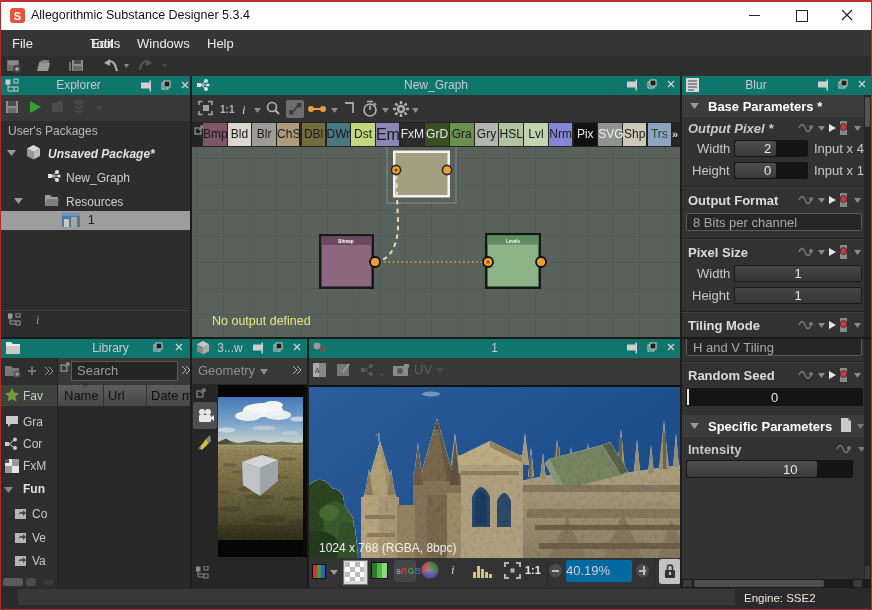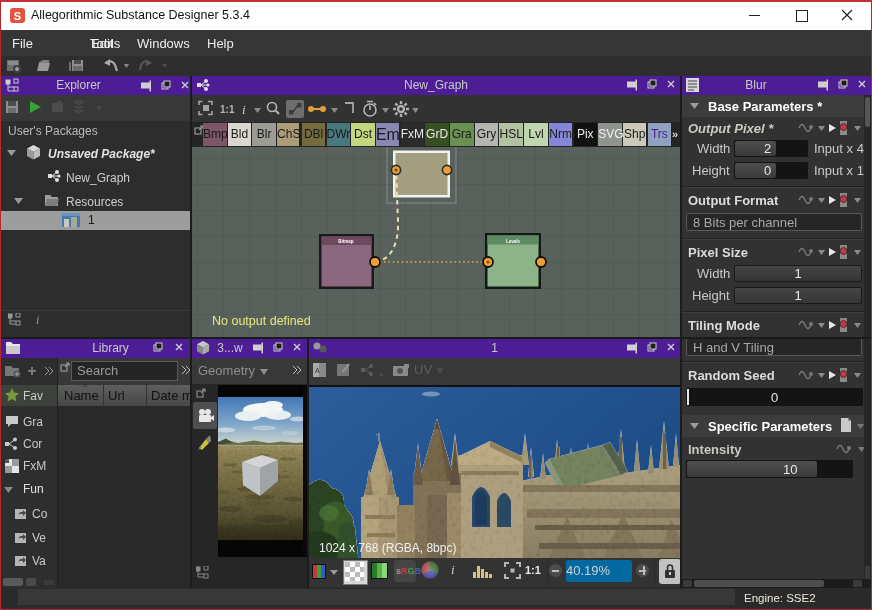--- a/index.html
+++ b/index.html
@@ -1,22 +1,22 @@
 <!DOCTYPE html>
 <html><head>
 <meta charset="utf-8">
 <style>
 html,body{margin:0;padding:0;}
 body{width:872px;height:610px;position:relative;overflow:hidden;background:#2d2d2d;
   font-family:"Liberation Sans", sans-serif;}
 .abs{position:absolute;}
-.phead{position:absolute;background:#4c1d95;color:#c9c9c9;font-size:12px;height:19px;line-height:19px;text-align:center;}
+.phead{position:absolute;background:#0f766e;color:#c9c9c9;font-size:12px;height:19px;line-height:19px;text-align:center;}
 .ptool{position:absolute;background:#383838;}
 .lbl{color:#c8c8c8;font-size:12px;}
-.bold{font-weight:normal;}
+.bold{font-weight:bold;}
 svg{display:block;}
 </style>
 </head>
 <body>
 
 <div class="abs" style="left:0;top:0;width:872px;height:30px;background:#ffffff;"></div>
 <div class="abs" style="left:10px;top:8px;width:15px;height:15px;">
 <svg width="15" height="15" viewBox="0 0 15 15">
       <rect x="0" y="0" width="15" height="15" rx="3" fill="#e2543e"></rect>
       <text x="7.5" y="11.5" font-size="11" font-weight="bold" fill="#fff" text-anchor="middle" font-family="Liberation Sans">S</text>
@@ -660,21 +660,21 @@
     <div class="abs" style="left:400.6px;top:123px;width:23.6px;height:23px;background:#2b2b2b;color:#e8e8e8;font-size:12px;line-height:23px;text-align:center;">FxM</div>
     <div class="abs" style="left:425.29999999999995px;top:123px;width:23.6px;height:23px;background:#374d22;color:#e8e8e8;font-size:12px;line-height:23px;text-align:center;">GrD</div>
     <div class="abs" style="left:450px;top:123px;width:23.6px;height:23px;background:#6b9150;color:#1a1a1a;font-size:12px;line-height:23px;text-align:center;">Gra</div>
     <div class="abs" style="left:474.7px;top:123px;width:23.6px;height:23px;background:#b2b6ae;color:#1a1a1a;font-size:12px;line-height:23px;text-align:center;">Gry</div>
     <div class="abs" style="left:499.4px;top:123px;width:23.6px;height:23px;background:#b3c2a3;color:#1a1a1a;font-size:12px;line-height:23px;text-align:center;">HSL</div>
     <div class="abs" style="left:524.0999999999999px;top:123px;width:23.6px;height:23px;background:#c0d6ae;color:#1a1a1a;font-size:12px;line-height:23px;text-align:center;">Lvl</div>
     <div class="abs" style="left:548.8px;top:123px;width:23.6px;height:23px;background:#8487d8;color:#1a1a1a;font-size:12px;line-height:23px;text-align:center;">Nrm</div>
     <div class="abs" style="left:573.5px;top:123px;width:23.6px;height:23px;background:#111111;color:#e8e8e8;font-size:12px;line-height:23px;text-align:center;">Pix</div>
     <div class="abs" style="left:598.2px;top:123px;width:23.6px;height:23px;background:#8f948f;color:#f0f0f0;font-size:12px;line-height:23px;text-align:center;">SVG</div>
     <div class="abs" style="left:622.9px;top:123px;width:23.6px;height:23px;background:#ccc9b8;color:#1a1a1a;font-size:12px;line-height:23px;text-align:center;">Shp</div>
-    <div class="abs" style="left:647.5999999999999px;top:123px;width:23.6px;height:23px;background:#91a2c0;color:#4c1d95;font-size:12px;line-height:23px;text-align:center;">Trs</div>
+    <div class="abs" style="left:647.5999999999999px;top:123px;width:23.6px;height:23px;background:#91a2c0;color:#14532d;font-size:12px;line-height:23px;text-align:center;">Trs</div>
   </div>
 <div class="abs" style="left:672px;top:128px;color:#ddd;font-size:11px;font-weight:bold;">»</div>
 
 <div class="abs" style="left:192px;top:147px;width:488px;height:190px;background:#59615d;
   background-image:linear-gradient(#535b57 1px,transparent 1px),linear-gradient(90deg,#535b57 1px,transparent 1px);
   background-size:26px 26px;background-position:5px 11px;"></div>
 <svg class="abs" style="left:192px;top:147px;" width="488" height="190" viewBox="0 0 488 190">
 
   <rect x="195" y="-3" width="69" height="59" fill="none" stroke="#c4c4c4" stroke-opacity="0.3" stroke-width="1.5"></rect>
 

